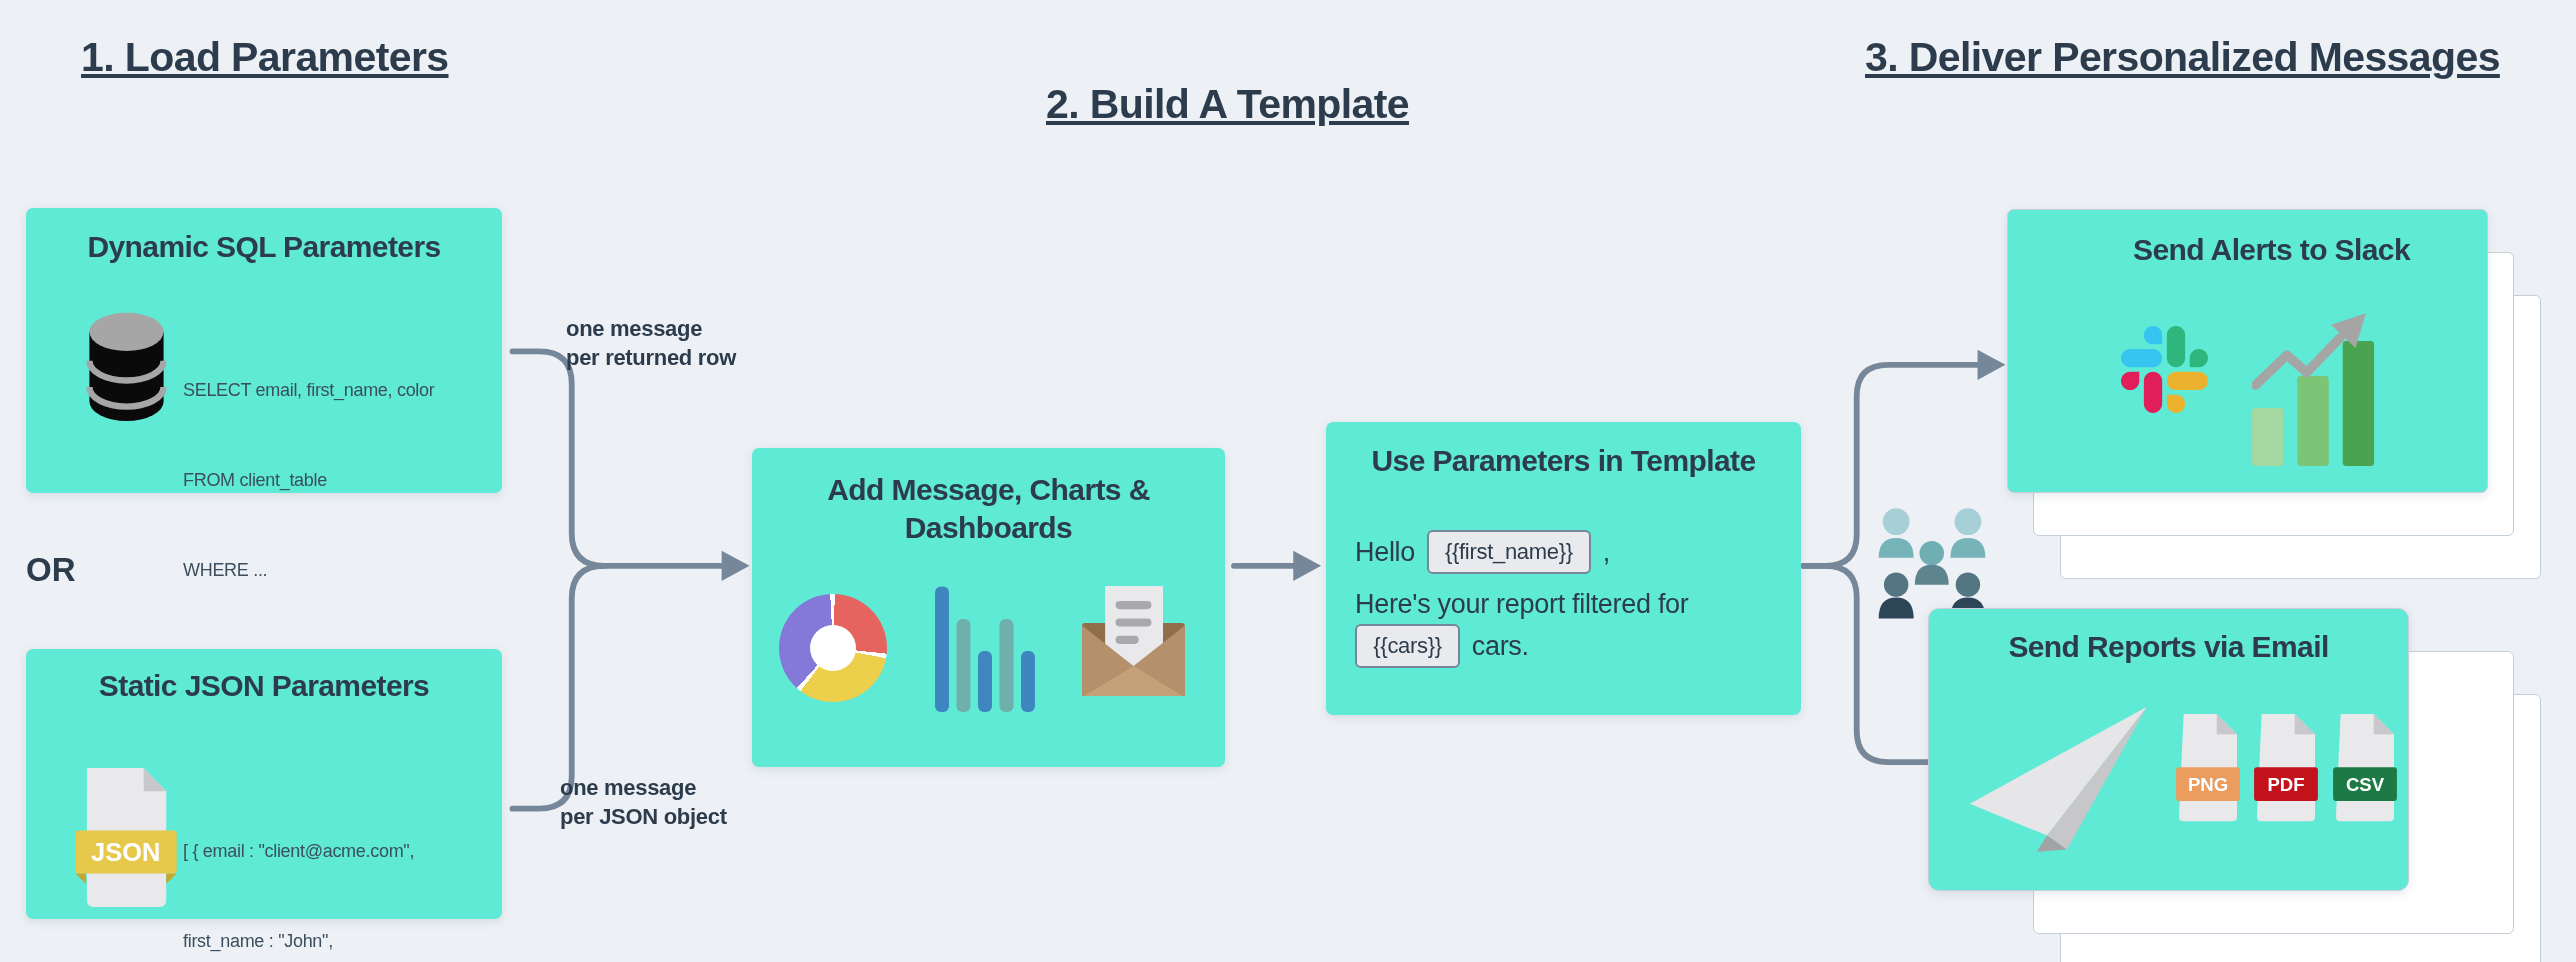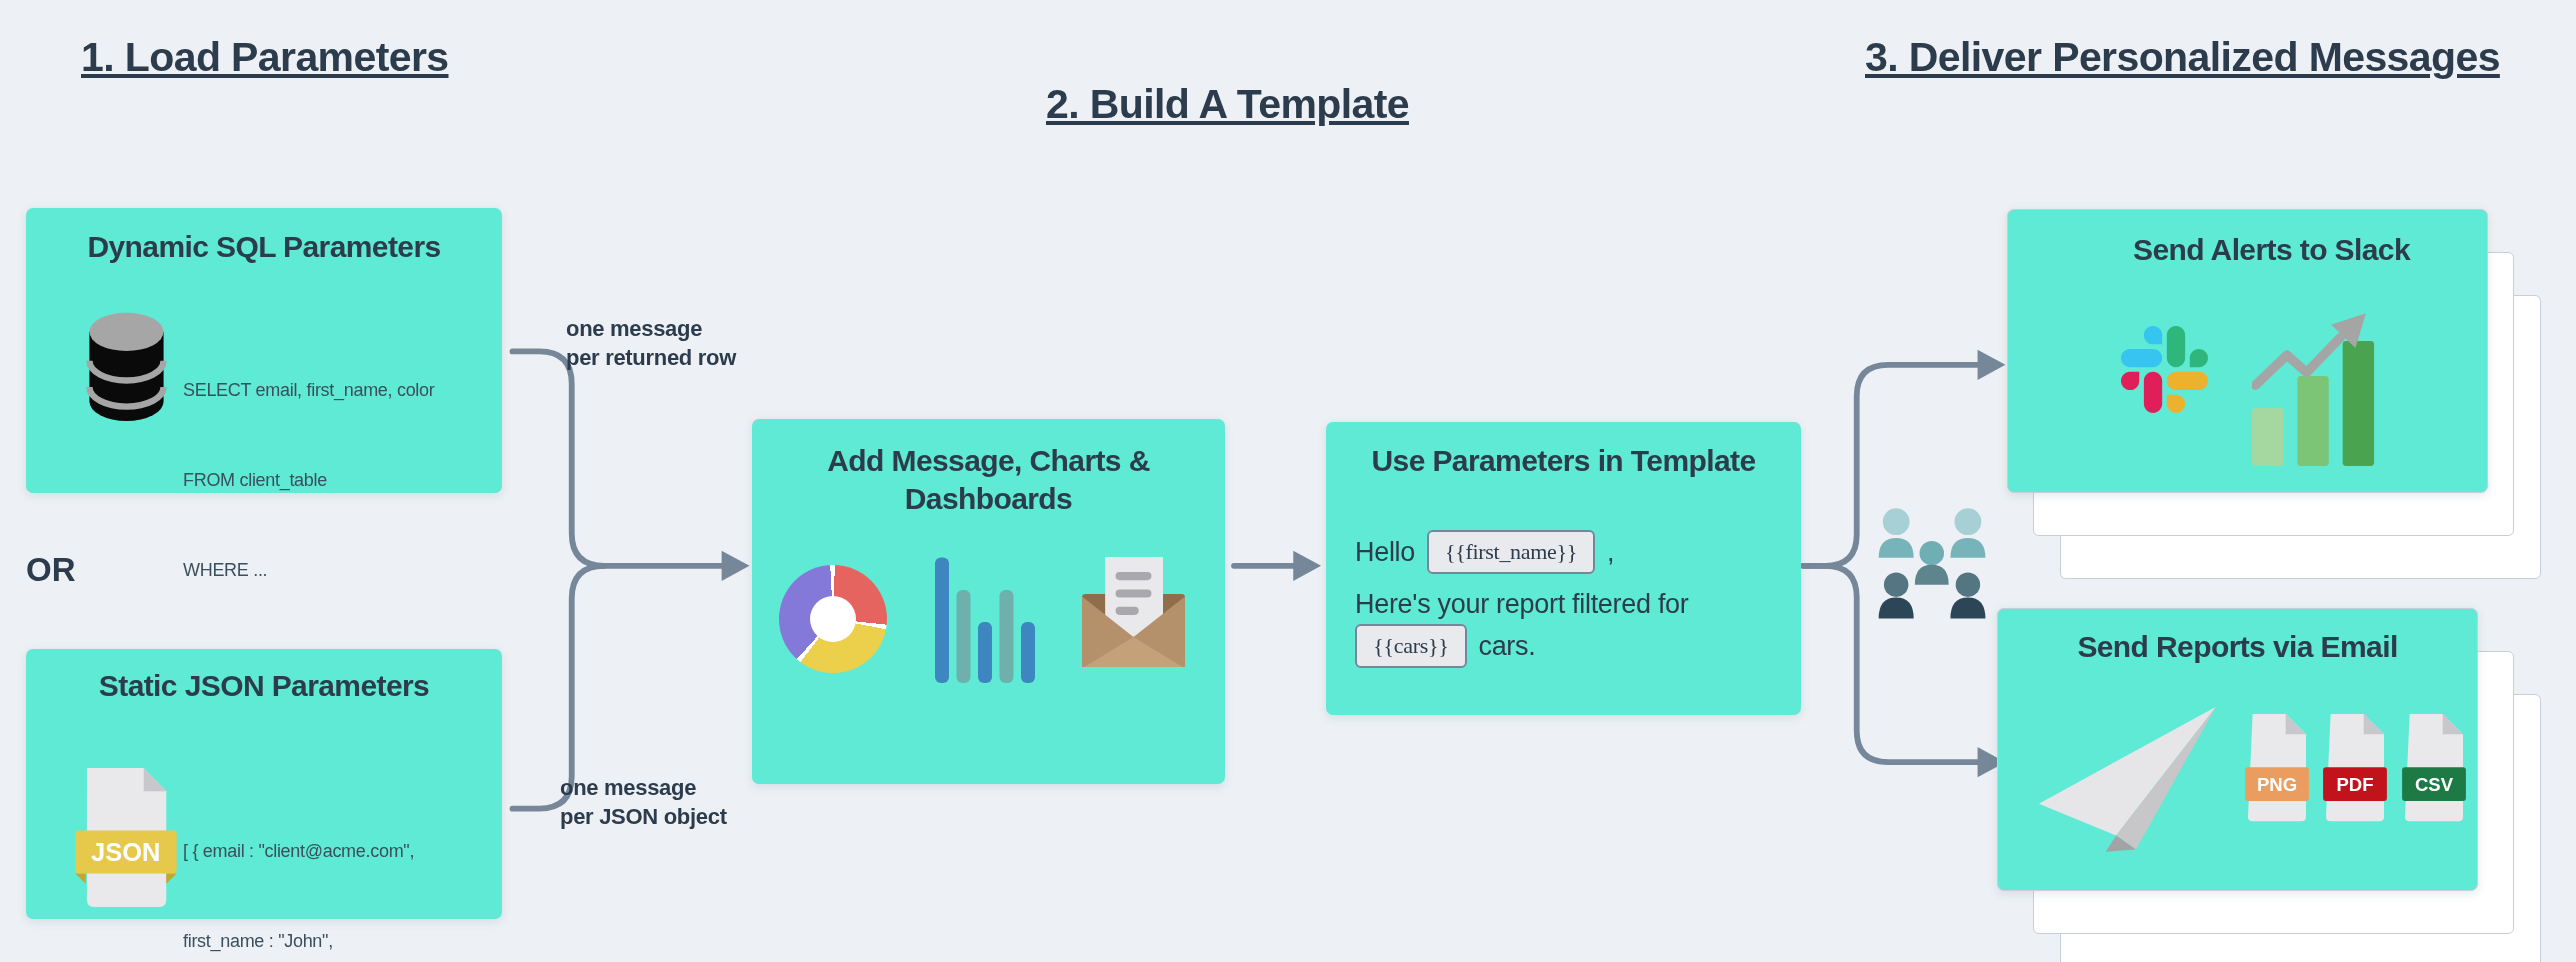--- a/index.html
+++ b/index.html
@@ -13,21 +13,21 @@
   .section-title{font-size:41px;font-weight:bold;letter-spacing:-0.6px;color:var(--ink);white-space:nowrap;text-decoration:underline;}
   .card{position:absolute;background:#5eead4;border-radius:7px;box-shadow:0 2.9px 9.3px rgba(100,120,145,.16);}
   .stack-layer{position:absolute;background:#fff;border:1.7px solid var(--card-border);border-radius:5.8px;}
   .right-card{border:1.7px solid var(--card-border);}
   .card-title{position:absolute;left:0;right:0;text-align:center;font-size:30px;font-weight:bold;letter-spacing:-0.6px;color:var(--ink);}
   .card-title.two-line{line-height:38px;}
   .code{position:absolute;font-size:18px;line-height:30px;letter-spacing:-0.3px;color:var(--slate-text);white-space:pre;}
   .flow-label{position:absolute;width:244px;text-align:left;font-size:22px;font-weight:bold;line-height:29px;letter-spacing:-0.3px;color:var(--ink);}
   .or-label{position:absolute;left:26px;width:476px;text-align:left;font-size:33px;font-weight:bold;color:var(--ink);}
   .tmpl-line{position:absolute;display:flex;align-items:center;gap:11.6px;font-size:27px;letter-spacing:-0.3px;color:var(--ink);white-space:nowrap;}
-  .chip{display:inline-block;background:var(--chip-bg);border:2.3px solid var(--arrow);border-radius:5.8px;padding:7px 16.3px;font-size:22px;color:var(--ink);font-family:Liberation Serif, serif;}
+  .chip{display:inline-block;background:var(--chip-bg);border:2.3px solid var(--arrow);border-radius:5.8px;padding:7px 16.3px;font-size:22px;color:var(--ink);}
   .donut{position:absolute;width:108px;height:108px;border-radius:50%;
     background:conic-gradient(from 0deg,
       #fff 0deg 2deg,
       var(--donut-red) 2deg 96deg,
       #fff 96deg 101deg,
       var(--donut-yellow) 101deg 217deg,
       #fff 217deg 222deg,
       var(--donut-purple) 222deg 357deg,
       #fff 357deg 360deg);}
   .donut-hole{position:absolute;left:50%;top:50%;width:46px;height:46px;margin:-23px 0 0 -23px;border-radius:50%;background:#fff;}
@@ -92,21 +92,21 @@
     <rect x="0" y="108" width="175" height="74" rx="6" fill="var(--json-yellow)"></rect>
     <text x="87" y="160" text-anchor="middle" font-family="Liberation Sans, sans-serif" font-size="44" font-weight="bold" fill="#ffffff">JSON</text>
   </svg>
   <div class="code" style="left:157px;top:127px;">
     <div>[ { email : "client@acme.com",</div>
     <div>first_name : "John",</div>
     
   </div>
 </div>
 
-<div class="card" style="left:752px;top:419px;width:473px;height:365px;">
+<div class="card" style="left:752px;top:448px;width:473px;height:319px;">
   <div class="card-title two-line" style="top:23px;">
     <div>Add Message, Charts &amp;</div>
     <div>Dashboards</div>
   </div>
   <div class="donut" style="left:27px;top:146px;">
     <div class="donut-hole"></div>
   </div>
   <svg class="abs" style="left:183px;top:135px;" width="100" height="129" viewBox="0 0 172 222">
     <rect x="0" y="6" width="24" height="216" rx="10" fill="var(--bar-blue)"></rect>
     <rect x="37" y="62" width="24" height="160" rx="10" fill="var(--bar-teal)"></rect>
@@ -174,21 +174,21 @@
     <rect x="0" y="165" width="54" height="100" rx="6" fill="var(--growth-light)"></rect>
     <rect x="78" y="110" width="54" height="155" rx="6" fill="var(--growth-mid)"></rect>
     <rect x="156" y="50" width="54" height="215" rx="6" fill="var(--growth-dark)"></rect>
     <polyline points="6,126 60,74 94,104 152,44" stroke="var(--growth-arrow)" stroke-width="16" fill="none" stroke-linecap="round" stroke-linejoin="round"></polyline>
     <polygon points="136,22 196,2 178,62" fill="var(--growth-arrow)"></polygon>
   </svg>
 </div>
 
 <div class="stack-layer" style="left:2060px;top:694px;width:479px;height:281px;"></div>
 <div class="stack-layer" style="left:2033px;top:651px;width:479px;height:281px;"></div>
-<div class="card right-card" style="left:1997px;top:608px;width:479px;height:281px;">
+<div class="card right-card" style="left:1928px;top:608px;width:479px;height:281px;border-radius:11px;">
   <div class="card-title" style="top:21px;">Send Reports via Email</div>
   <svg class="abs" style="left:32px;top:93px;" width="192" height="151" viewBox="0 0 330 260">
     <polygon points="320,8 15,175 148,230" fill="var(--plane-light)"></polygon>
     <polygon points="320,8 148,230 182,254" fill="var(--plane-mid)"></polygon>
     <polygon points="148,230 182,254 130,258" fill="var(--plane-dark)"></polygon>
   </svg>
   <svg class="abs" style="left:247px;top:105px;" width="64" height="116" viewBox="0 0 110 200">
     <path d="M13,0 H70 L105,35 V177 Q105,185 97,185 H13 Q5,185 5,177 Z" fill="var(--paper-gray)"></path>
     <path d="M70,0 L70,35 H105 Z" fill="var(--paper-fold)"></path>
     <rect x="0" y="92" width="110" height="58" rx="5" fill="var(--png-orange)"></rect>

